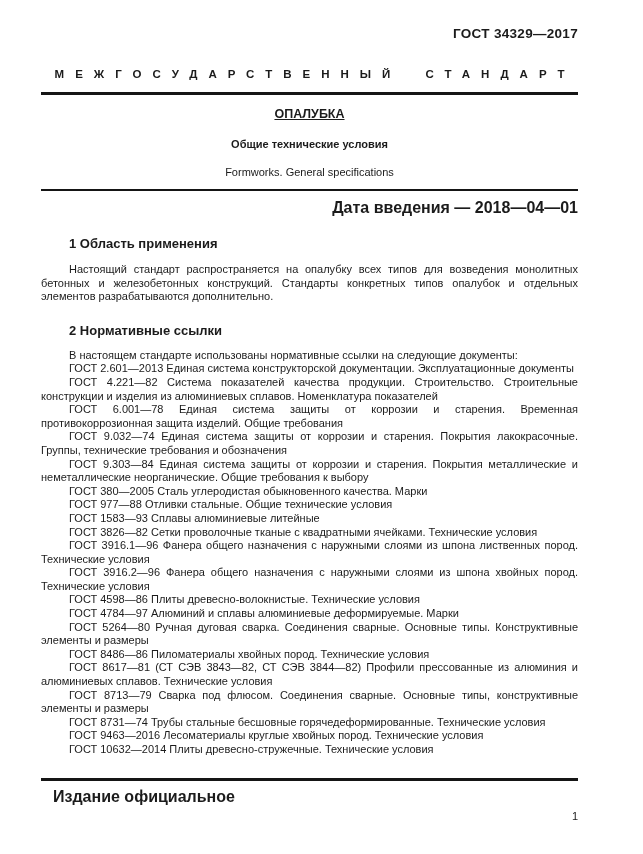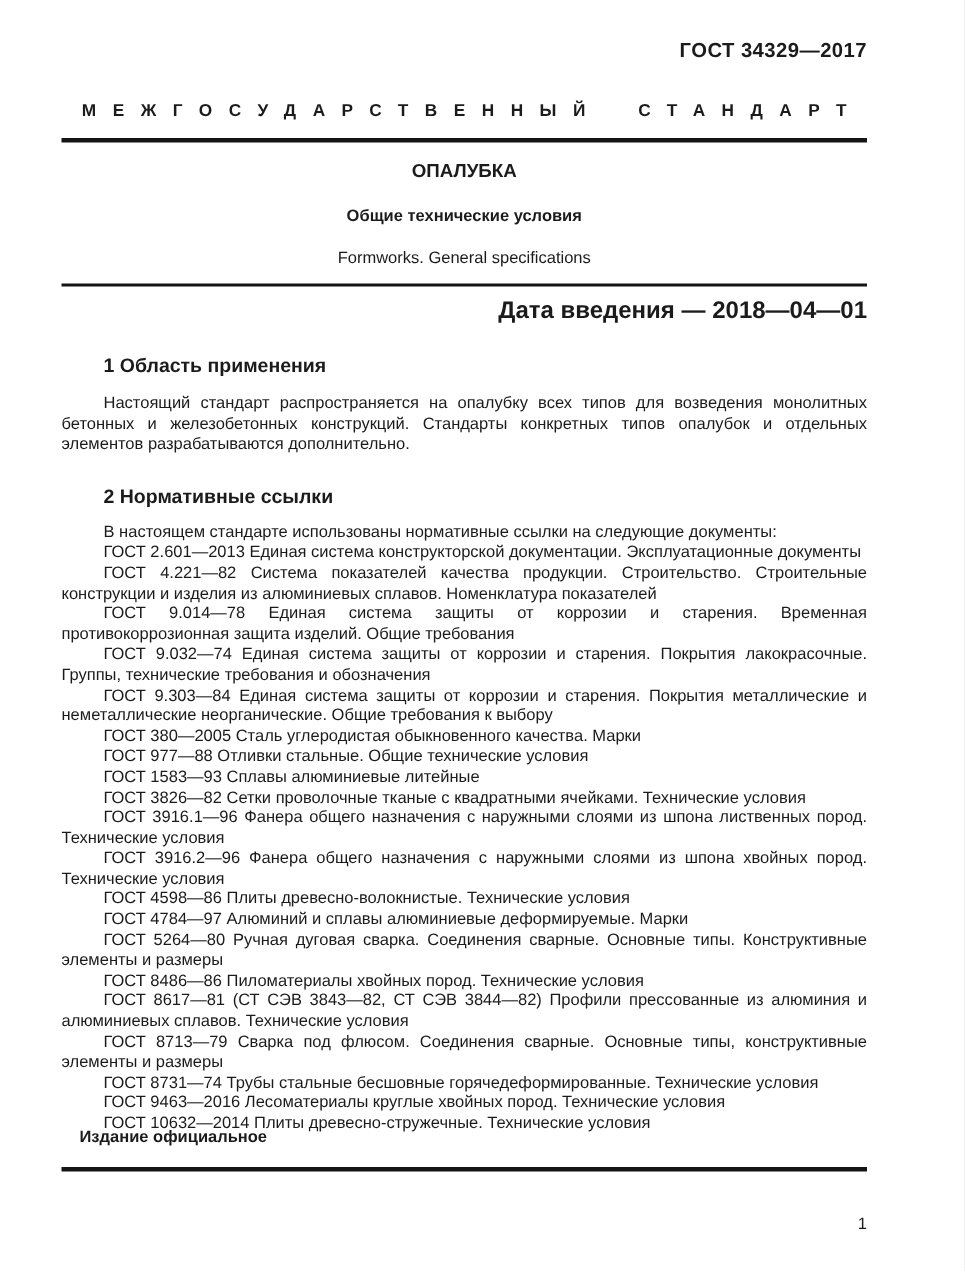--- a/index.html
+++ b/index.html
@@ -39,20 +39,21 @@
   .rule-thick {
     margin-top: 12px;
     border: 0;
     border-top: 3.5px solid #151515;
   }
   .doc-title {
     margin-top: 12px;
     text-align: center;
     font-weight: bold;
     font-size: 12.5px;
+    text-decoration: underline;
   }
   .doc-subtitle {
     margin-top: 17px;
     text-align: center;
     font-weight: bold;
     font-size: 11px;
   }
   .doc-title-en {
     margin-top: 16px;
     text-align: center;
@@ -92,23 +93,23 @@
     left: 41px;
     right: 65px;
     top: 778px;
     border: 0;
     border-top: 3px solid #151515;
     margin: 0;
   }
   .edition-note {
     position: absolute;
     left: 41px;
-    top: 752px;
+    top: 788px;
     font-weight: bold;
-    font-size: 11px;
+    font-size: 16px;
     padding-left: 12px;
   }
   .page-number {
     position: absolute;
     right: 65px;
     top: 810px;
     font-size: 11px;
   }
 </style>
 </head>
@@ -137,21 +138,21 @@
 
     <p class="body-para">Настоящий стандарт распространяется на опалубку всех типов для возведения монолитных бетонных и железобетонных конструкций. Стандарты конкретных типов опалубок и отдельных элементов разрабатываются дополнительно.</p>
 
     <h2 class="section-heading">2 Нормативные ссылки</h2>
 
     <p class="intro-para">В настоящем стандарте использованы нормативные ссылки на следующие документы:</p>
 
     <div>
         <p class="ref-para">ГОСТ 2.601—2013 Единая система конструкторской документации. Эксплуатационные документы</p>
         <p class="ref-para">ГОСТ 4.221—82 Система показателей качества продукции. Строительство. Строительные конструкции и изделия из алюминиевых сплавов. Номенклатура показателей</p>
-        <p class="ref-para">ГОСТ 9.014—78 Единая система защиты от коррозии и старения. Временная противокоррозионная защита изделий. Общие требования</p>
+        <p class="ref-para">ГОСТ 6.001—78 Единая система защиты от коррозии и старения. Временная противокоррозионная защита изделий. Общие требования</p>
         <p class="ref-para">ГОСТ 9.032—74 Единая система защиты от коррозии и старения. Покрытия лакокрасочные. Группы, технические требования и обозначения</p>
         <p class="ref-para">ГОСТ 9.303—84 Единая система защиты от коррозии и старения. Покрытия металлические и неметаллические неорганические. Общие требования к выбору</p>
         <p class="ref-para">ГОСТ 380—2005 Сталь углеродистая обыкновенного качества. Марки</p>
         <p class="ref-para">ГОСТ 977—88 Отливки стальные. Общие технические условия</p>
         <p class="ref-para">ГОСТ 1583—93 Сплавы алюминиевые литейные</p>
         <p class="ref-para">ГОСТ 3826—82 Сетки проволочные тканые с квадратными ячейками. Технические условия</p>
         <p class="ref-para">ГОСТ 3916.1—96 Фанера общего назначения с наружными слоями из шпона лиственных пород. Технические условия</p>
         <p class="ref-para">ГОСТ 3916.2—96 Фанера общего назначения с наружными слоями из шпона хвойных пород. Технические условия</p>
         <p class="ref-para">ГОСТ 4598—86 Плиты древесно-волокнистые. Технические условия</p>
         <p class="ref-para">ГОСТ 4784—97 Алюминий и сплавы алюминиевые деформируемые. Марки</p>

